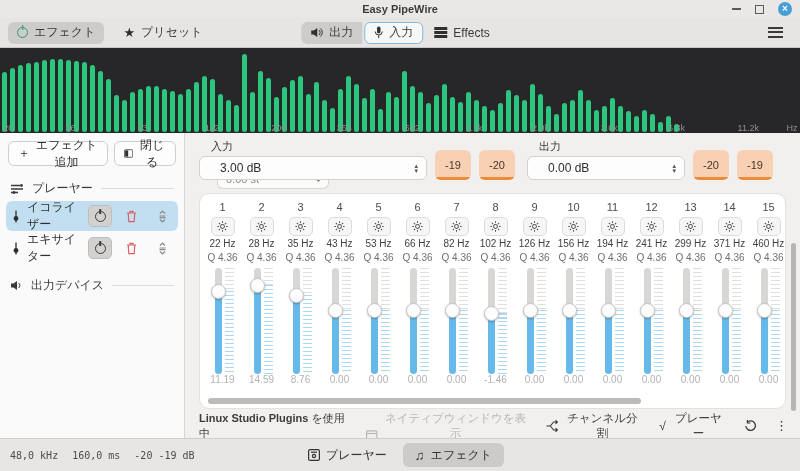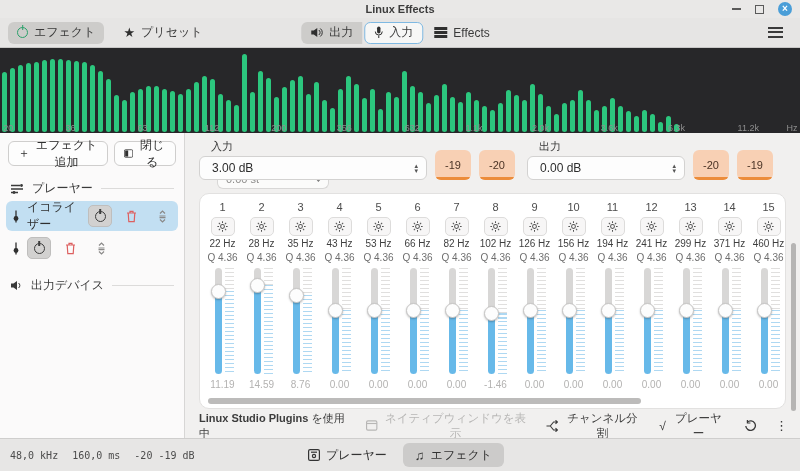--- a/index.html
+++ b/index.html
@@ -50,69 +50,69 @@
   .pause-ico { display:flex; gap:2px; } .pause-ico i { width:3px; height:10px; background:#222; }
   .mini-btn { width:24px; height:22px; border:none; background:transparent; border-radius:5px; display:flex; align-items:center; justify-content:center; }
   .mini-btn.pressed { background:#d2d1d0; border:1px solid #bfbebd; }
   .trash svg { stroke:#dd6060; }
   .drag svg { stroke:#8a8988; }
 
   .content { flex:1; position:relative; overflow:hidden; }
   .gain-row { display:flex; align-items:flex-end; gap:8px; padding:6px 14px 0 14px; position:relative; }
   .gain-group { display:flex; flex-direction:column; gap:2px; }
   .gain-label { font-size:11px; color:#3a3a3a; padding-left:12px; }
-  .spin { display:flex; align-items:center; height:24px; background:#fdfdfd; border:1px solid #d3d2d1; border-radius:6px; padding:0 8px 0 12px; }
+  .spin { display:flex; align-items:center; height:24px; background:#fdfdfd; border:1px solid #d3d2d1; border-radius:6px; padding:0 8px 0 20px; }
   .spin.w1 { width:228px; } .spin.w2 { width:158px; }
   .spin-val { flex:1; font-size:12px; color:#2d2d2d; }
   .spin-arrows { display:flex; flex-direction:column; line-height:5px; font-size:7px; color:#555; }
   .badge { width:36px; height:30px; background:#f8d0b4; border-radius:6px; position:relative; display:flex; align-items:center; justify-content:center; font-size:11px; color:#4a3325; overflow:hidden; flex:none; }
   .badge::after { content:""; position:absolute; left:0; right:0; bottom:0; height:3px; background:#ec8c3a; }
   .pitch-combo { position:absolute; left:32px; top:36px; width:112px; height:20px; background:#fbfbfa; border:1px solid #d8d7d6; border-radius:0 0 6px 6px; border-top:none; display:flex; align-items:center; padding:0 8px; font-size:11px; color:#8d8c8b; z-index:0; }
   .combo-chev { margin-left:auto; width:6px; height:6px; border-right:1.4px solid #777; border-bottom:1.4px solid #777; transform:rotate(45deg) translateY(-2px); }
 
   
   .card { margin:13px 14px 0 14px; height:216px; background:#ffffff; border:1px solid #e2e1e0; border-radius:10px; position:relative; display:flex; padding:7px 0 0 3px; overflow:hidden; }
   .band { width:39px; flex:none; display:flex; flex-direction:column; align-items:center; }
   .band-num { font-size:11px; color:#4c4c4c; height:14px; }
   .band-gear { width:24px; height:19px; background:#f7f6f6; border:1px solid #dddcdb; border-radius:5px; display:flex; align-items:center; justify-content:center; margin:2px 0; }
   .band-freq { font-size:10px; color:#3f3f3f; height:14px; white-space:nowrap; }
   .band-q { font-size:10px; color:#6e6e6e; height:13px; white-space:nowrap; }
   .slider { position:relative; width:30px; height:106px; margin-top:3px; }
   .track { position:absolute; left:7px; top:0; width:7px; height:100%; border-radius:4px; }
   .ticks { position:absolute; left:17px; top:0; width:9px; height:100%; }
   .ticks .t { position:absolute; left:0; width:100%; background-image:repeating-linear-gradient(to bottom, currentColor 0 1.5px, transparent 1.5px 4px); }
   .handle { position:absolute; left:3px; width:15px; height:15px; border-radius:50%; background:#fdfdfd; border:1px solid #c6c5c4; box-shadow:0 1px 2px rgba(0,0,0,.25); }
-  .band-value { font-size:10px; color:#b3b2b1; margin-top:5px; }
+  .band-value { font-size:10px; color:#b3b2b1; }
   .hscroll { position:absolute; left:8px; bottom:4px; width:74%; height:6px; border-radius:3px; background:#bcbbba; }
   .vscroll { position:absolute; right:4px; top:110px; width:5px; height:168px; border-radius:3px; background:#b6b5b4; }
 
   
   .plug-footer { height:33px; display:flex; align-items:center; padding:0 12px 0 14px; gap:18px; }
   .pf-left { font-size:11px; color:#3c3c3c; margin-right:auto; }
   .pf-left b { font-weight:bold; }
   .pf-item { display:flex; align-items:center; gap:5px; font-size:11.5px; color:#3a3a3a; background:none; border:none; font-family:inherit; }
-  .pf-item.disabled { color:#b7b6b5; } .pf-item.disabled svg { stroke:#b7b6b5; }
+  .pf-item.disabled { color:#b7b6b5;align-items:flex-end; } .pf-item.disabled svg { stroke:#b7b6b5; }
   .pf-item svg { stroke:#3a3a3a; }
   .sqrt { font-size:12px; }
   .dots { font-size:13px; color:#3a3a3a; letter-spacing:0; }
 
   
   .statusbar { height:33px; background:#e7e6e5; border-top:1px solid #cfcecd; display:flex; align-items:center; padding:0 10px; position:relative; }
   .sb-stats { font-family:"DejaVu Sans Mono","Liberation Mono",monospace; font-size:10px; color:#4c4c4c; display:flex; gap:14px; }
   .sb-tabs { position:absolute; left:50%; transform:translateX(-50%); display:flex; gap:4px; }
   .tab-btn { display:flex; align-items:center; gap:6px; height:24px; padding:0 12px; border:none; background:transparent; border-radius:6px; font-size:12px; color:#333; font-family:inherit; }
   .tab-btn.pressed { background:#cccbca; }
   .note { font-size:13px; }
   svg.icon { display:block; }
 </style>
 </head>
 <body>
 
 <div class="titlebar">
-  <span class="title">Linux Effects</span>
+  <span class="title">Easy PipeWire</span>
   <div class="winctl">
     <span class="min-bar"></span>
     <span class="max-box"></span>
     <span class="close-circle">×</span>
   </div>
 </div>
 
 <div class="toolbar">
   <div class="tb-left">
     <button class="btn pressed">
@@ -317,20 +317,21 @@
             <path d="M3 3.5 5.5 1 8 3.5M3 9.5 5.5 12 8 9.5M2.5 6h6M2.5 7.6h6"></path>
           </svg>
         </button>
     </div>
 
     <div class="p-row">
       <svg class="icon" width="8" height="13" viewBox="0 0 8 13">
           <line x1="4" y1="0.5" x2="4" y2="12.5" stroke="#2f2f2f" stroke-width="1.3"></line>
           <circle cx="4" cy="8.5" r="2.4" fill="#2f2f2f"></circle>
         </svg>
+      <span class="p-label">エキサイター</span>
       <button class="mini-btn pressed">
           <span class="power-ico dark"></span>
         </button>
       <button class="mini-btn trash">
           <svg class="icon" width="11" height="13" viewBox="0 0 11 13" fill="none" stroke-width="1.2">
             <path d="M1 3h9M4 3V1.3h3V3M2.2 3l.6 8.7h5.4l.6-8.7"></path>
           </svg>
         </button>
       <button class="mini-btn drag">
           <svg class="icon" width="11" height="13" viewBox="0 0 11 13" fill="none" stroke-width="1.2">

